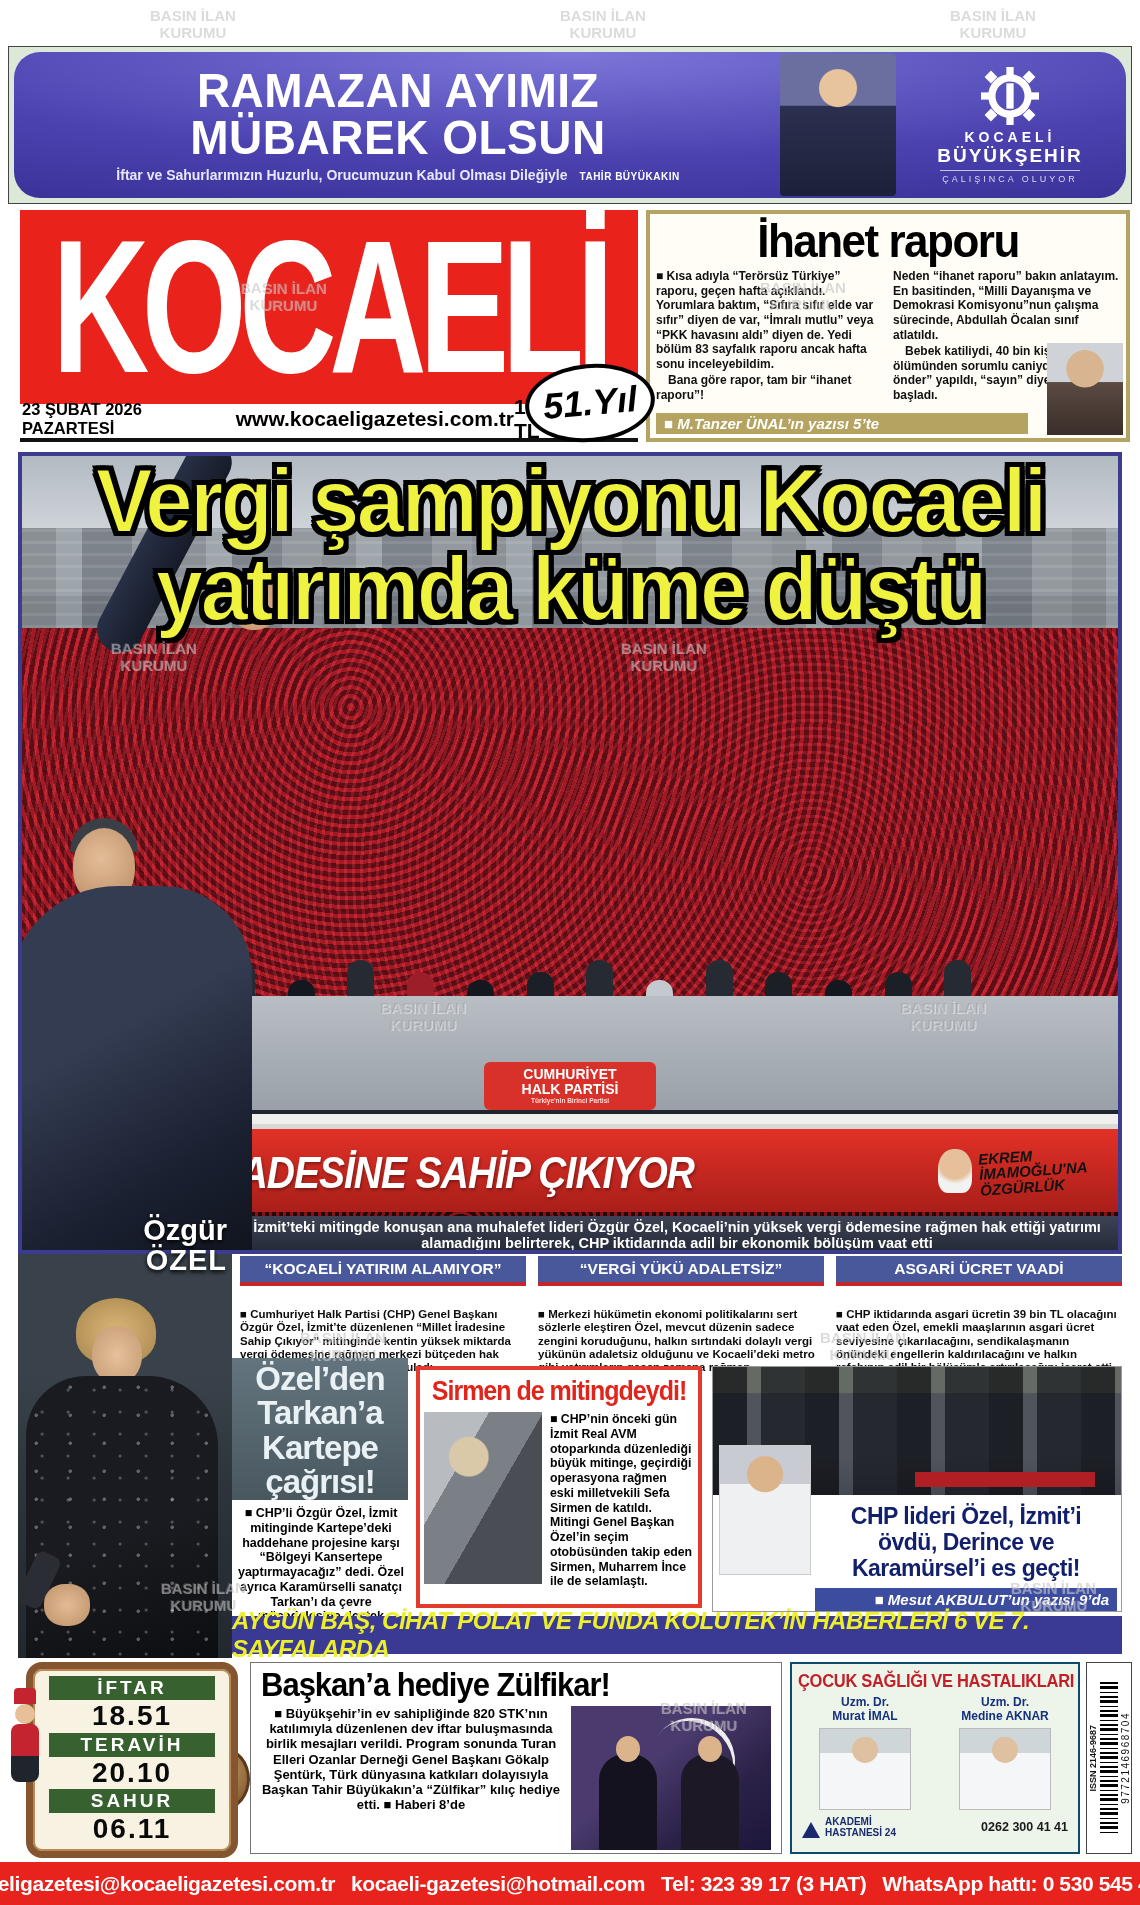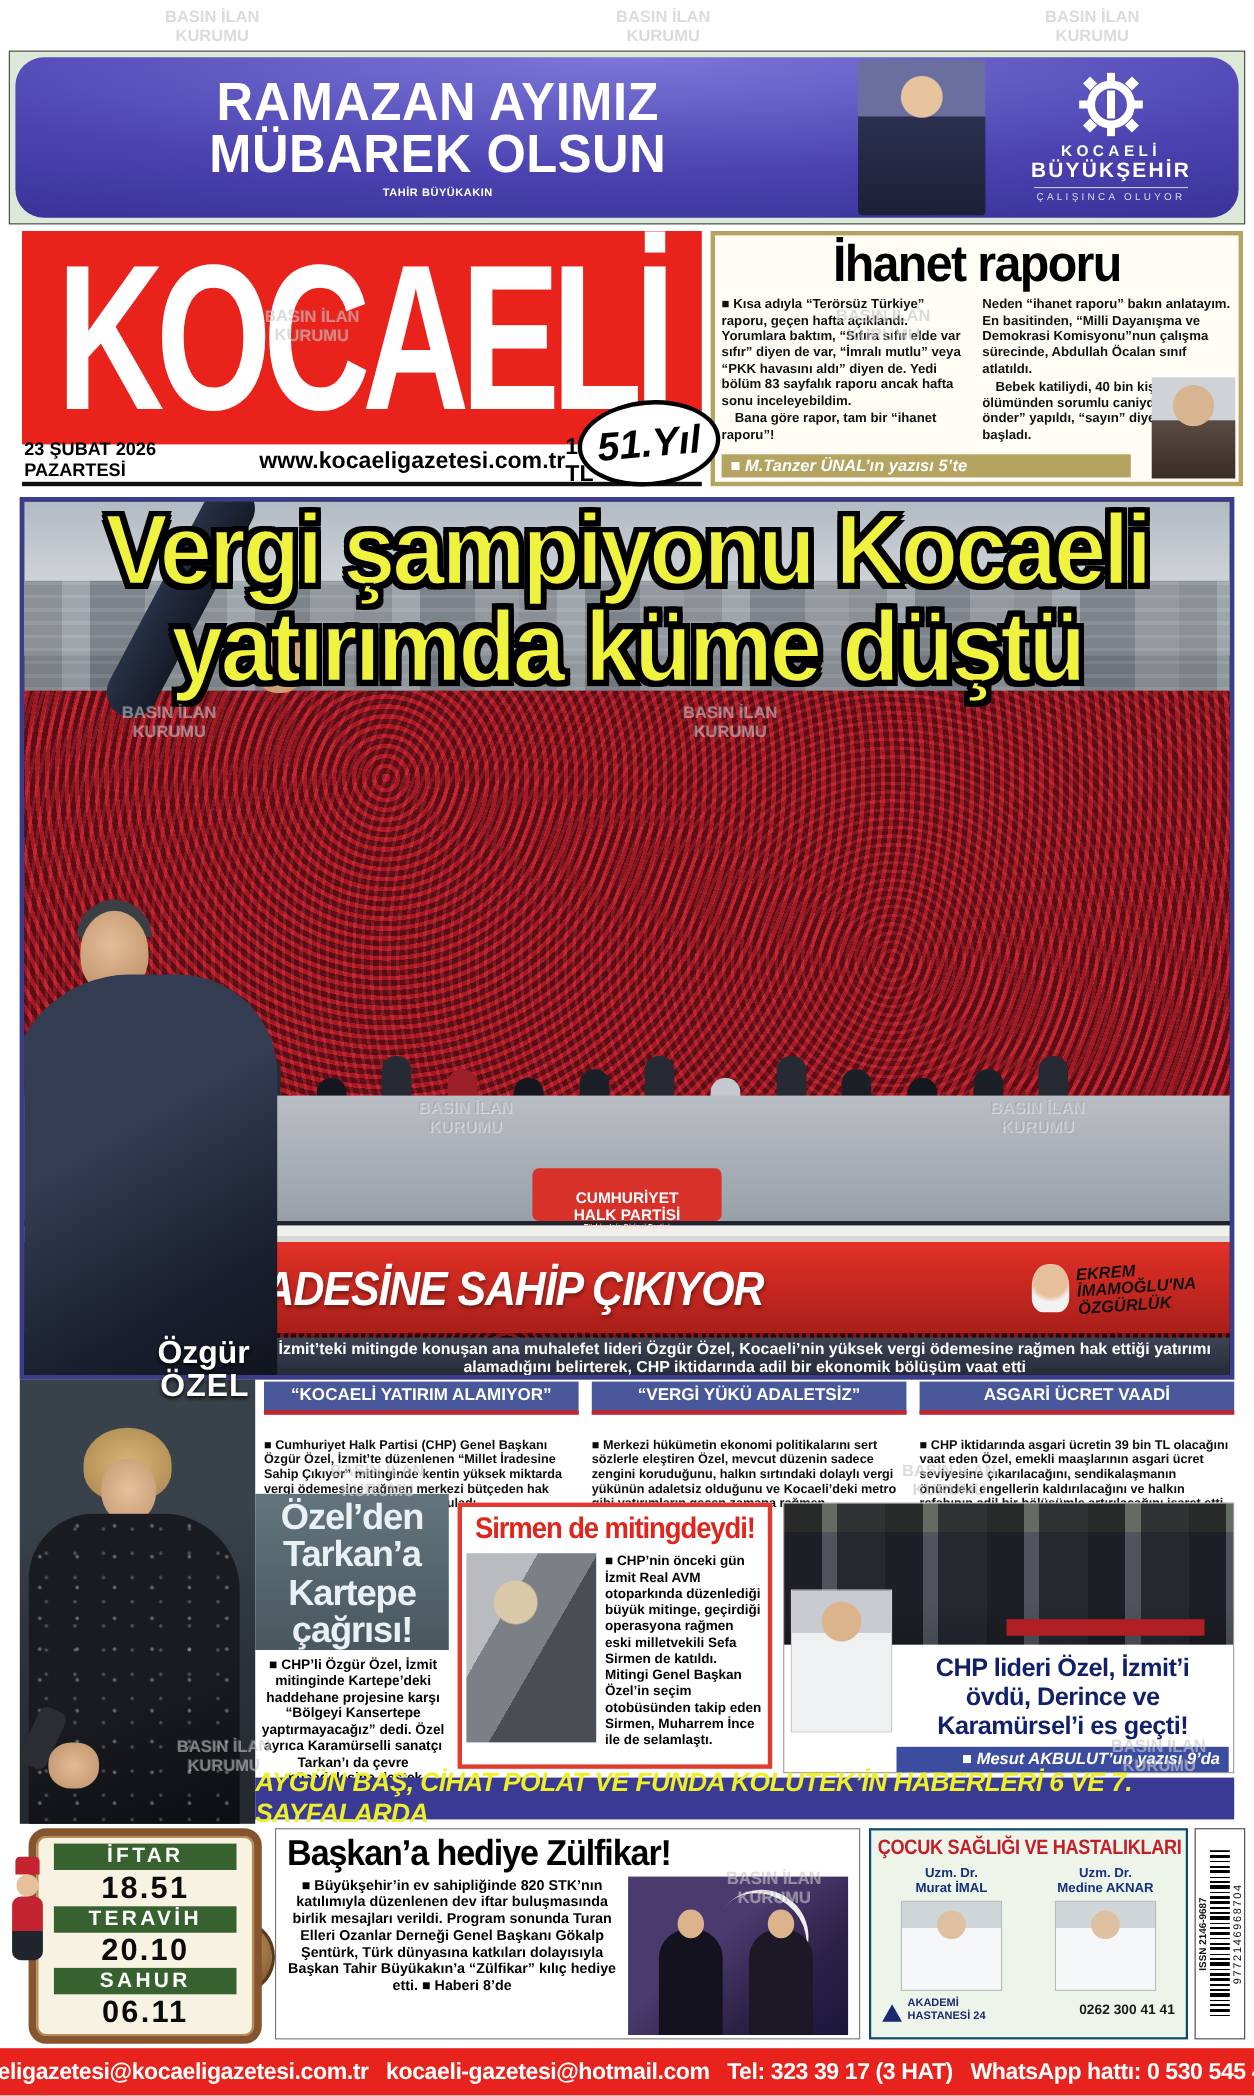--- a/index.html
+++ b/index.html
@@ -81,21 +81,21 @@
       repeating-linear-gradient(15deg, rgba(255,255,255,.06) 0 2px, rgba(0,0,0,0) 2px 7px); }
   .stage { position:absolute; left:0; top:540px; width:100%; height:114px; background:linear-gradient(#b9bec4,#99a0a8); }
   .figures { position:absolute; left:0; top:498px; width:100%; height:100px; display:flex;
              justify-content:space-around; align-items:flex-end; padding:0 130px; }
   .figures span { width:27px; height:82px; background:#1b2026; border-radius:13px 13px 0 0; }
   .figures span:nth-child(2n) { height:94px; background:#262b33; }
   .figures span:nth-child(3n) { height:74px; background:#14181e; }
   .figures span:nth-child(5)  { background:#9c1e28; }
   .figures span:nth-child(9)  { background:#c3c9cf; }
   .chp-sign { position:absolute; left:50%; transform:translateX(-50%); top:606px; width:172px; height:48px;
-              background:#d8312a; border-radius:6px; color:#fff; text-align:center; padding-top:20px; z-index:2; }
+              background:#d8312a; border-radius:6px; color:#fff; text-align:center; padding-top:5px; z-index:2; }
   .chp-l { font-size:14px; font-weight:800; line-height:1.05; }
   .chp-s { font-size:6.5px; font-weight:600; margin-top:1px; color:#ffd9d6; }
   .bus { position:absolute; left:0; top:658px; width:100%; height:104px;
          background:linear-gradient(180deg,#efefec 0 10px,#d8d8d4 10px 15px,#e23127 15px,#a51d18 100%);
          display:flex; align-items:center; }
   .bus-slogan { margin-left:36px; margin-top:14px; color:#fff; font-size:39px; font-weight:900; font-style:italic;
                 letter-spacing:-1px; transform:scaleY(1.12); text-shadow:1px 2px 3px rgba(0,0,0,.35); white-space:nowrap; }
   .bus-badge { position:absolute; right:30px; top:34px; display:flex; align-items:center; gap:7px; }
   .bb-face { width:34px; height:44px; border-radius:45% 45% 30% 30%;
     background:radial-gradient(circle at 50% 32%, #e5c09b 0 45%, #f2f2f2 60%); }
@@ -277,20 +277,21 @@
 KURUMU</span>
   <span class="wm" style="left:1010px;top:1580px">BASIN İLAN
 KURUMU</span>
 
   <div class="top-strip">
     <div class="banner">
       <div class="ad-titles">
         <div class="ad-title">RAMAZAN AYIMIZ</div>
         <div class="ad-title">MÜBAREK OLSUN</div>
         <div class="ad-subrow">
+          <span class="ad-subtitle">İftar ve Sahurlarımızın Huzurlu, Orucumuzun Kabul Olması Dileğiyle</span>
           <span class="ad-sign">TAHİR BÜYÜKAKIN</span>
         </div>
       </div>
       <div class="mayor-photo"></div>
       <div class="org-logo">
         <svg width="58" height="58" viewBox="0 0 64 64">
           <circle cx="32" cy="32" r="20" fill="none" stroke="#ffffff" stroke-width="8"></circle>
           <rect x="28" y="0" width="8" height="12" fill="#fff"></rect>
             <rect x="28" y="52" width="8" height="12" fill="#fff"></rect>
           <rect x="0" y="28" width="12" height="8" fill="#fff"></rect>

